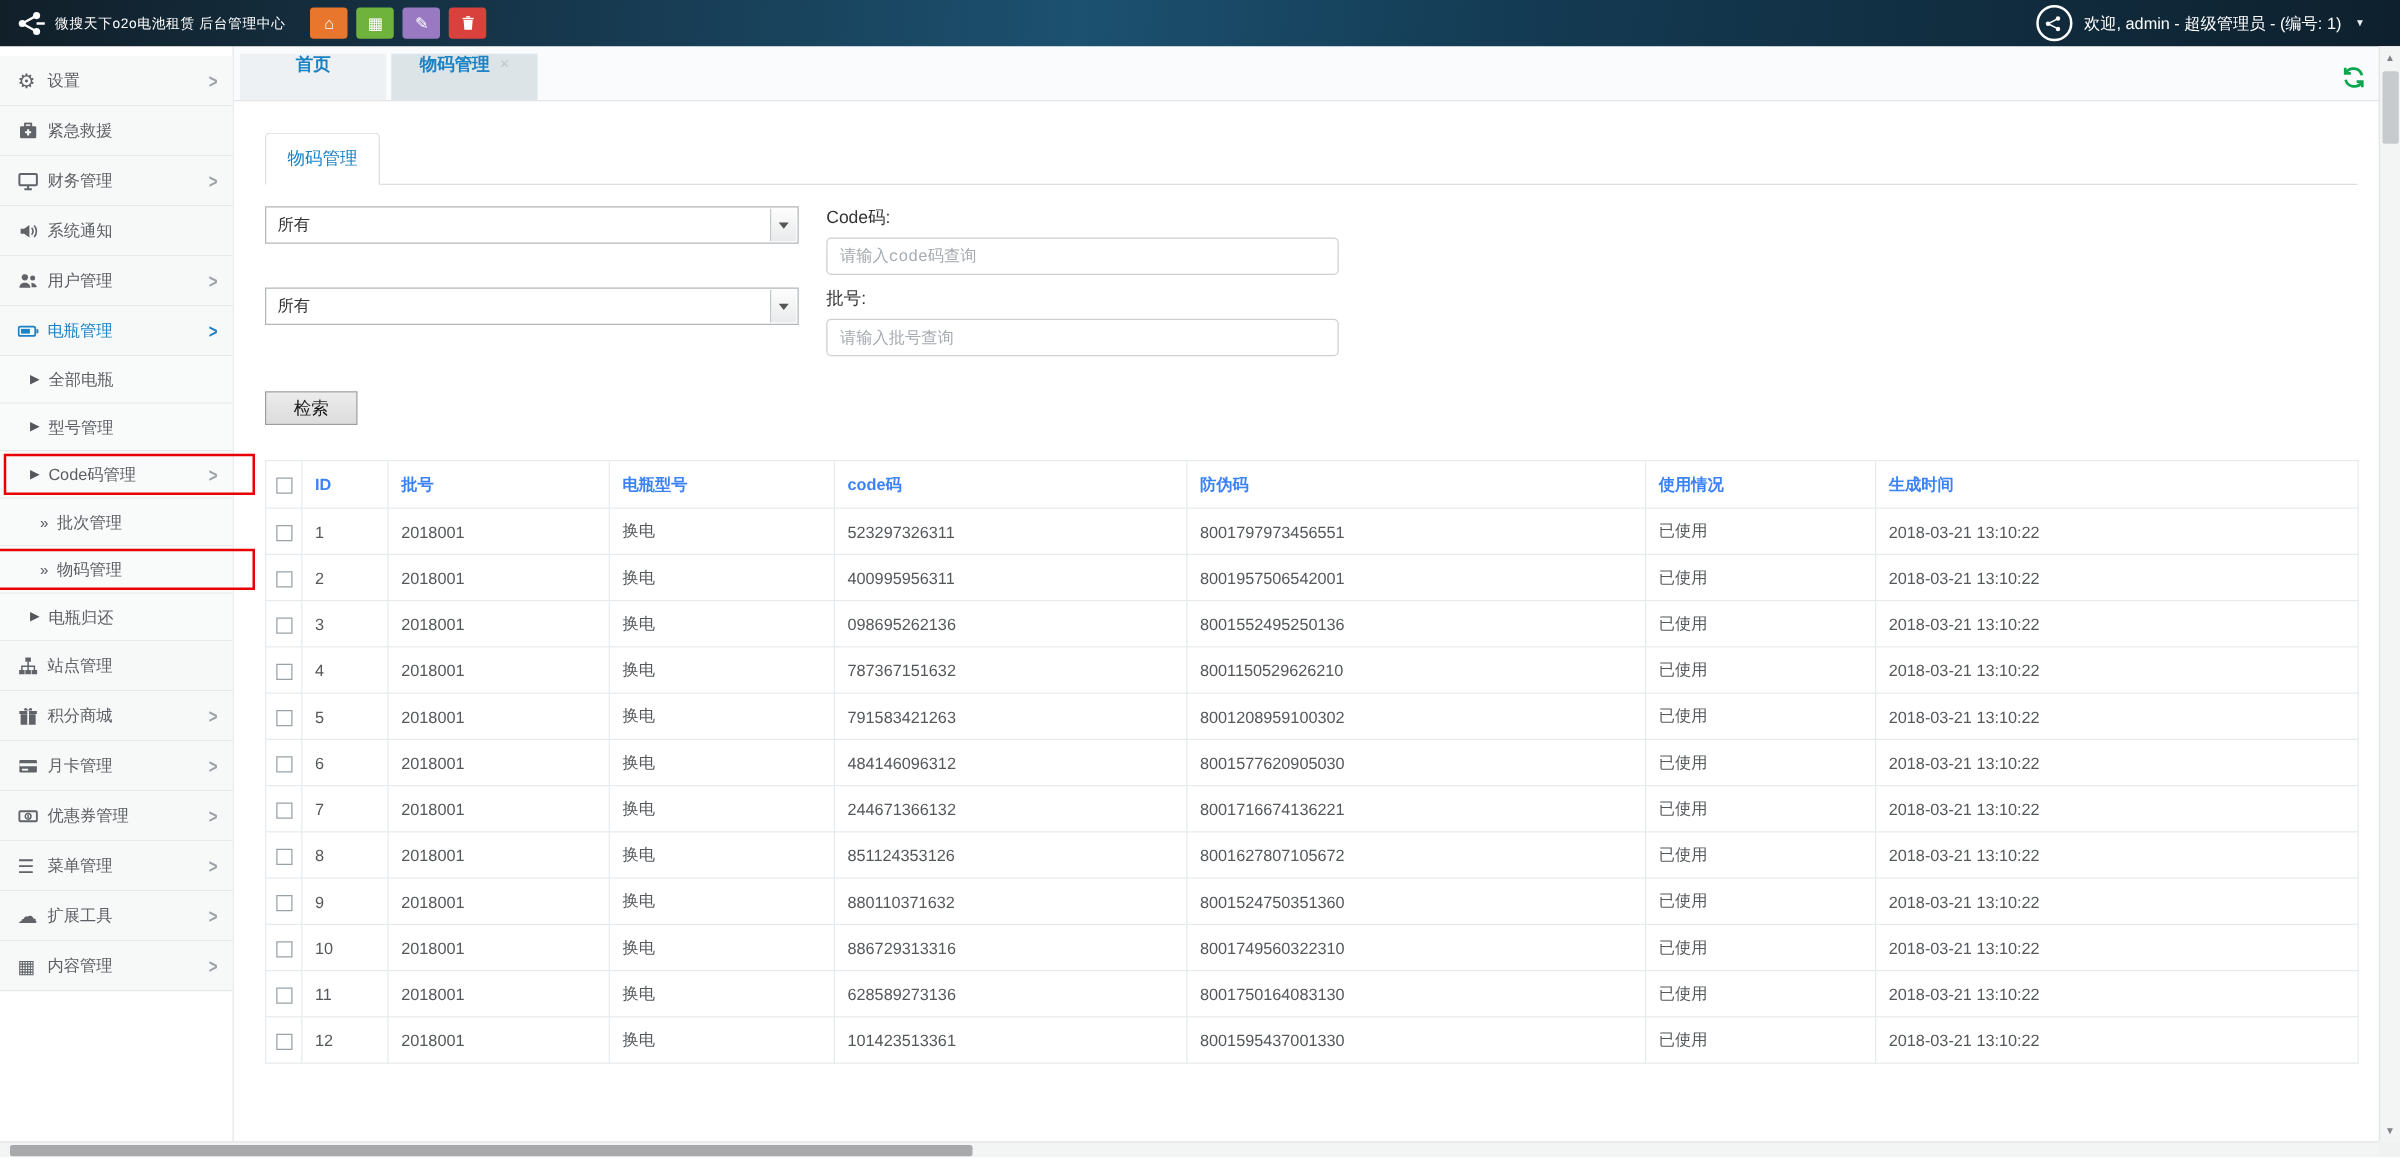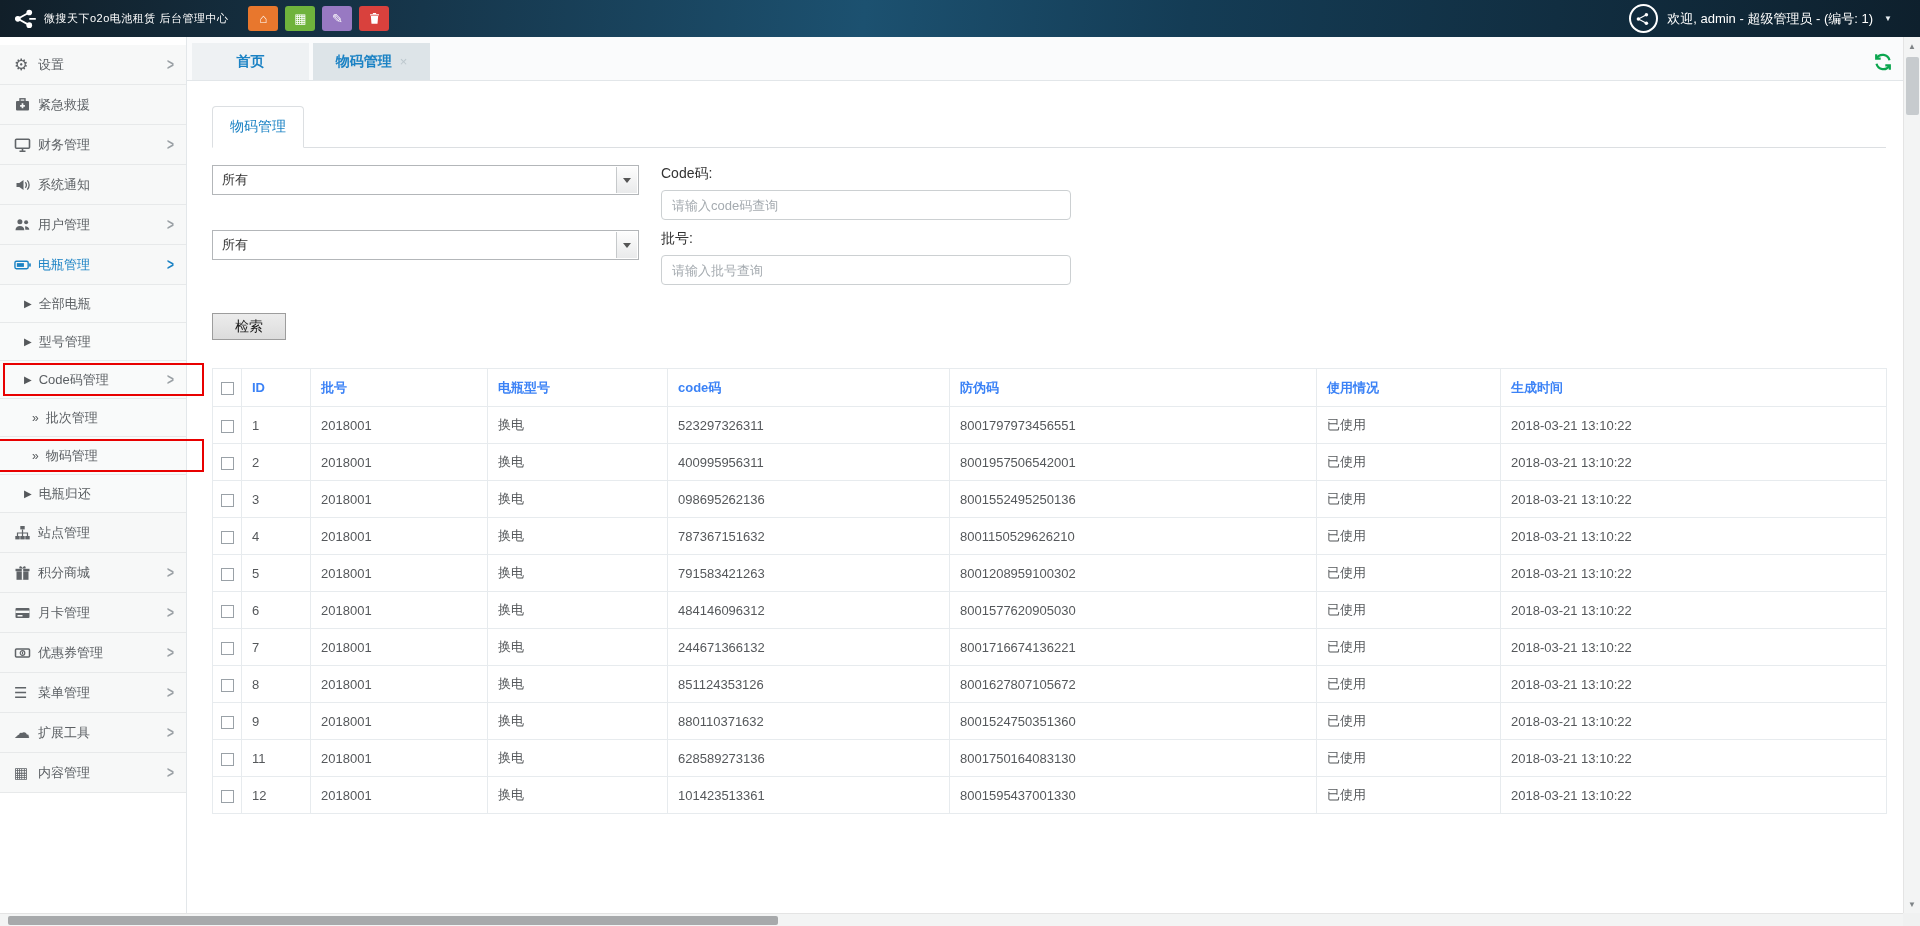--- a/index.html
+++ b/index.html
@@ -36,21 +36,21 @@
   .s-item .chev { color:#9aa0a5; font-size:12px; font-weight:bold; transform:scaleY(1.3); }
   .s-item.active, .s-item.active .micon, .s-item.active .chev { color:#1b82c4; }
   .s-item.box-full::after, .s-item.box-sub::after { content:""; position:absolute; top:2px; bottom:2px;
     border:2px solid #e80000; pointer-events:none; z-index:15; }
   .s-item.box-full::after { left:3px; right:-18px; }
   .s-item.box-sub::after  { left:-4px; right:-18px; }
 
   
   .main { position:absolute; left:187px; top:37px; right:17px; bottom:13px; background:#fff; overflow:hidden; }
   .tabbar { position:relative; height:44px; background:#fafbfc; border-bottom:1px solid #e2e6e9; display:flex; align-items:flex-end; }
-  .top-tab { height:37px; width:117px; display:flex; align-items:center; justify-content:center; gap:8px;
+  .top-tab { height:37px; width:117px; display:flex; align-items:flex-start; justify-content:center; gap:8px;
     font-size:14px; font-weight:bold; color:#1b82c4; background:#eef1f3; cursor:pointer; margin-left:4px; }
   .top-tab:first-child { margin-left:5px; }
   .top-tab.active { background:#dde4e8; }
   .top-tab .tclose { font-weight:normal; color:#bcc7cd; font-size:13px; }
   .refresh { position:absolute; right:10px; bottom:8px; width:20px; height:20px; color:#0ba64f; cursor:pointer; }
   .refresh svg { width:20px; height:20px; }
 
   .content { padding-left:25px; }
   .panel-tabs { margin-top:24px; border-bottom:1px solid #dcdfe2; width:1674px; }
   .panel-tab { display:inline-block; position:relative; top:1px; padding:11px 17px; font-size:14px; color:#1b82c4;
@@ -60,21 +60,21 @@
   .f-row { display:flex; margin-bottom:10px; }
   .f-col1 { width:449px; }
   .f-col2 { width:500px; }
   .f-label { font-size:14px; color:#333; margin-bottom:7px; }
   .sel { position:relative; width:427px; height:30px; border:1px solid #b3b6b9; background:#fff; display:flex; align-items:center;
     padding-left:9px; font-size:13px; color:#333; cursor:pointer; }
   .sel-btn { position:absolute; right:1px; top:1px; bottom:1px; width:21px; background:linear-gradient(#fdfdfd,#e9eaeb);
     border-left:1px solid #c6c9cb; display:flex; align-items:center; justify-content:center; }
   .sel-btn i { width:0; height:0; border-left:4px solid transparent; border-right:4px solid transparent; border-top:5px solid #555; }
   .f-input { width:410px; height:30px; border:1px solid #ccd0d2; border-radius:4px; padding:12px 10px; font-size:13px; color:#3b82f6;
-    font-family:Liberation Sans, sans-serif; }
+    font-family:Liberation Mono, monospace; }
   .f-input::placeholder { color:#a5abb0; }
   .search-btn { margin-top:18px; width:74px; height:27px; background:linear-gradient(#ececec,#dcdcdc); border:1px solid #9d9d9d;
     font-size:14px; color:#1d1d1d; cursor:pointer; font-family:"Liberation Sans","DejaVu Sans",sans-serif; }
 
   
   table.data { margin-top:28px; border-collapse:collapse; table-layout:fixed; width:1674px; font-size:13px; }
   table.data th, table.data td { border:1px solid #e7ebee; height:38px; padding:0 0 0 10px; text-align:left; color:#55585b;
     white-space:nowrap; overflow:hidden; }
   table.data td { height:37px; }
   table.data th { font-weight:bold; color:#3b82f6; }
@@ -449,20 +449,30 @@
             <td>9</td>
             <td>2018001</td>
             <td>换电</td>
             <td>880110371632</td>
             <td>8001524750351360</td>
             <td>已使用</td>
             <td>2018-03-21 13:10:22</td>
           </tr>
           <tr>
             <td class="ck"><span class="cbox"></span></td>
+            <td>10</td>
+            <td>2018001</td>
+            <td>换电</td>
+            <td>886729313316</td>
+            <td>8001749560322310</td>
+            <td>已使用</td>
+            <td>2018-03-21 13:10:22</td>
+          </tr>
+          <tr>
+            <td class="ck"><span class="cbox"></span></td>
             <td>11</td>
             <td>2018001</td>
             <td>换电</td>
             <td>628589273136</td>
             <td>8001750164083130</td>
             <td>已使用</td>
             <td>2018-03-21 13:10:22</td>
           </tr>
           <tr>
             <td class="ck"><span class="cbox"></span></td>

